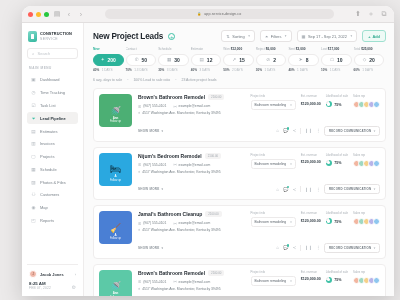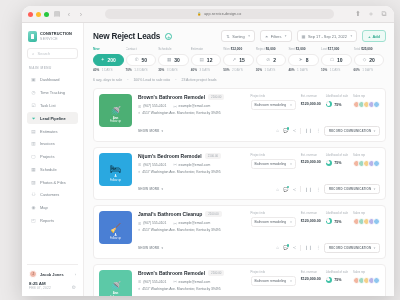--- a/index.html
+++ b/index.html
@@ -317,21 +317,21 @@
               <div class="user-date">FEB 07, 2022</div>
             </div>
             <span class="gear">⚙</span>
           </div>
         </div>
       </aside>
 
       <section class="main">
 
         <div class="topbar">
-          <span class="page-title">New Reject Leads</span>
+          <span class="page-title">New Project Leads</span>
           <span class="title-plus">+</span>
           <span class="spacer"></span>
           <span class="tb-btn">
             <span class="ico">⇅</span>
             <span>Sorting</span>
             <span class="car">▾</span>
           </span>
           <span class="tb-btn">
             <span class="ico">⏶</span>
             <span>Filters</span>

